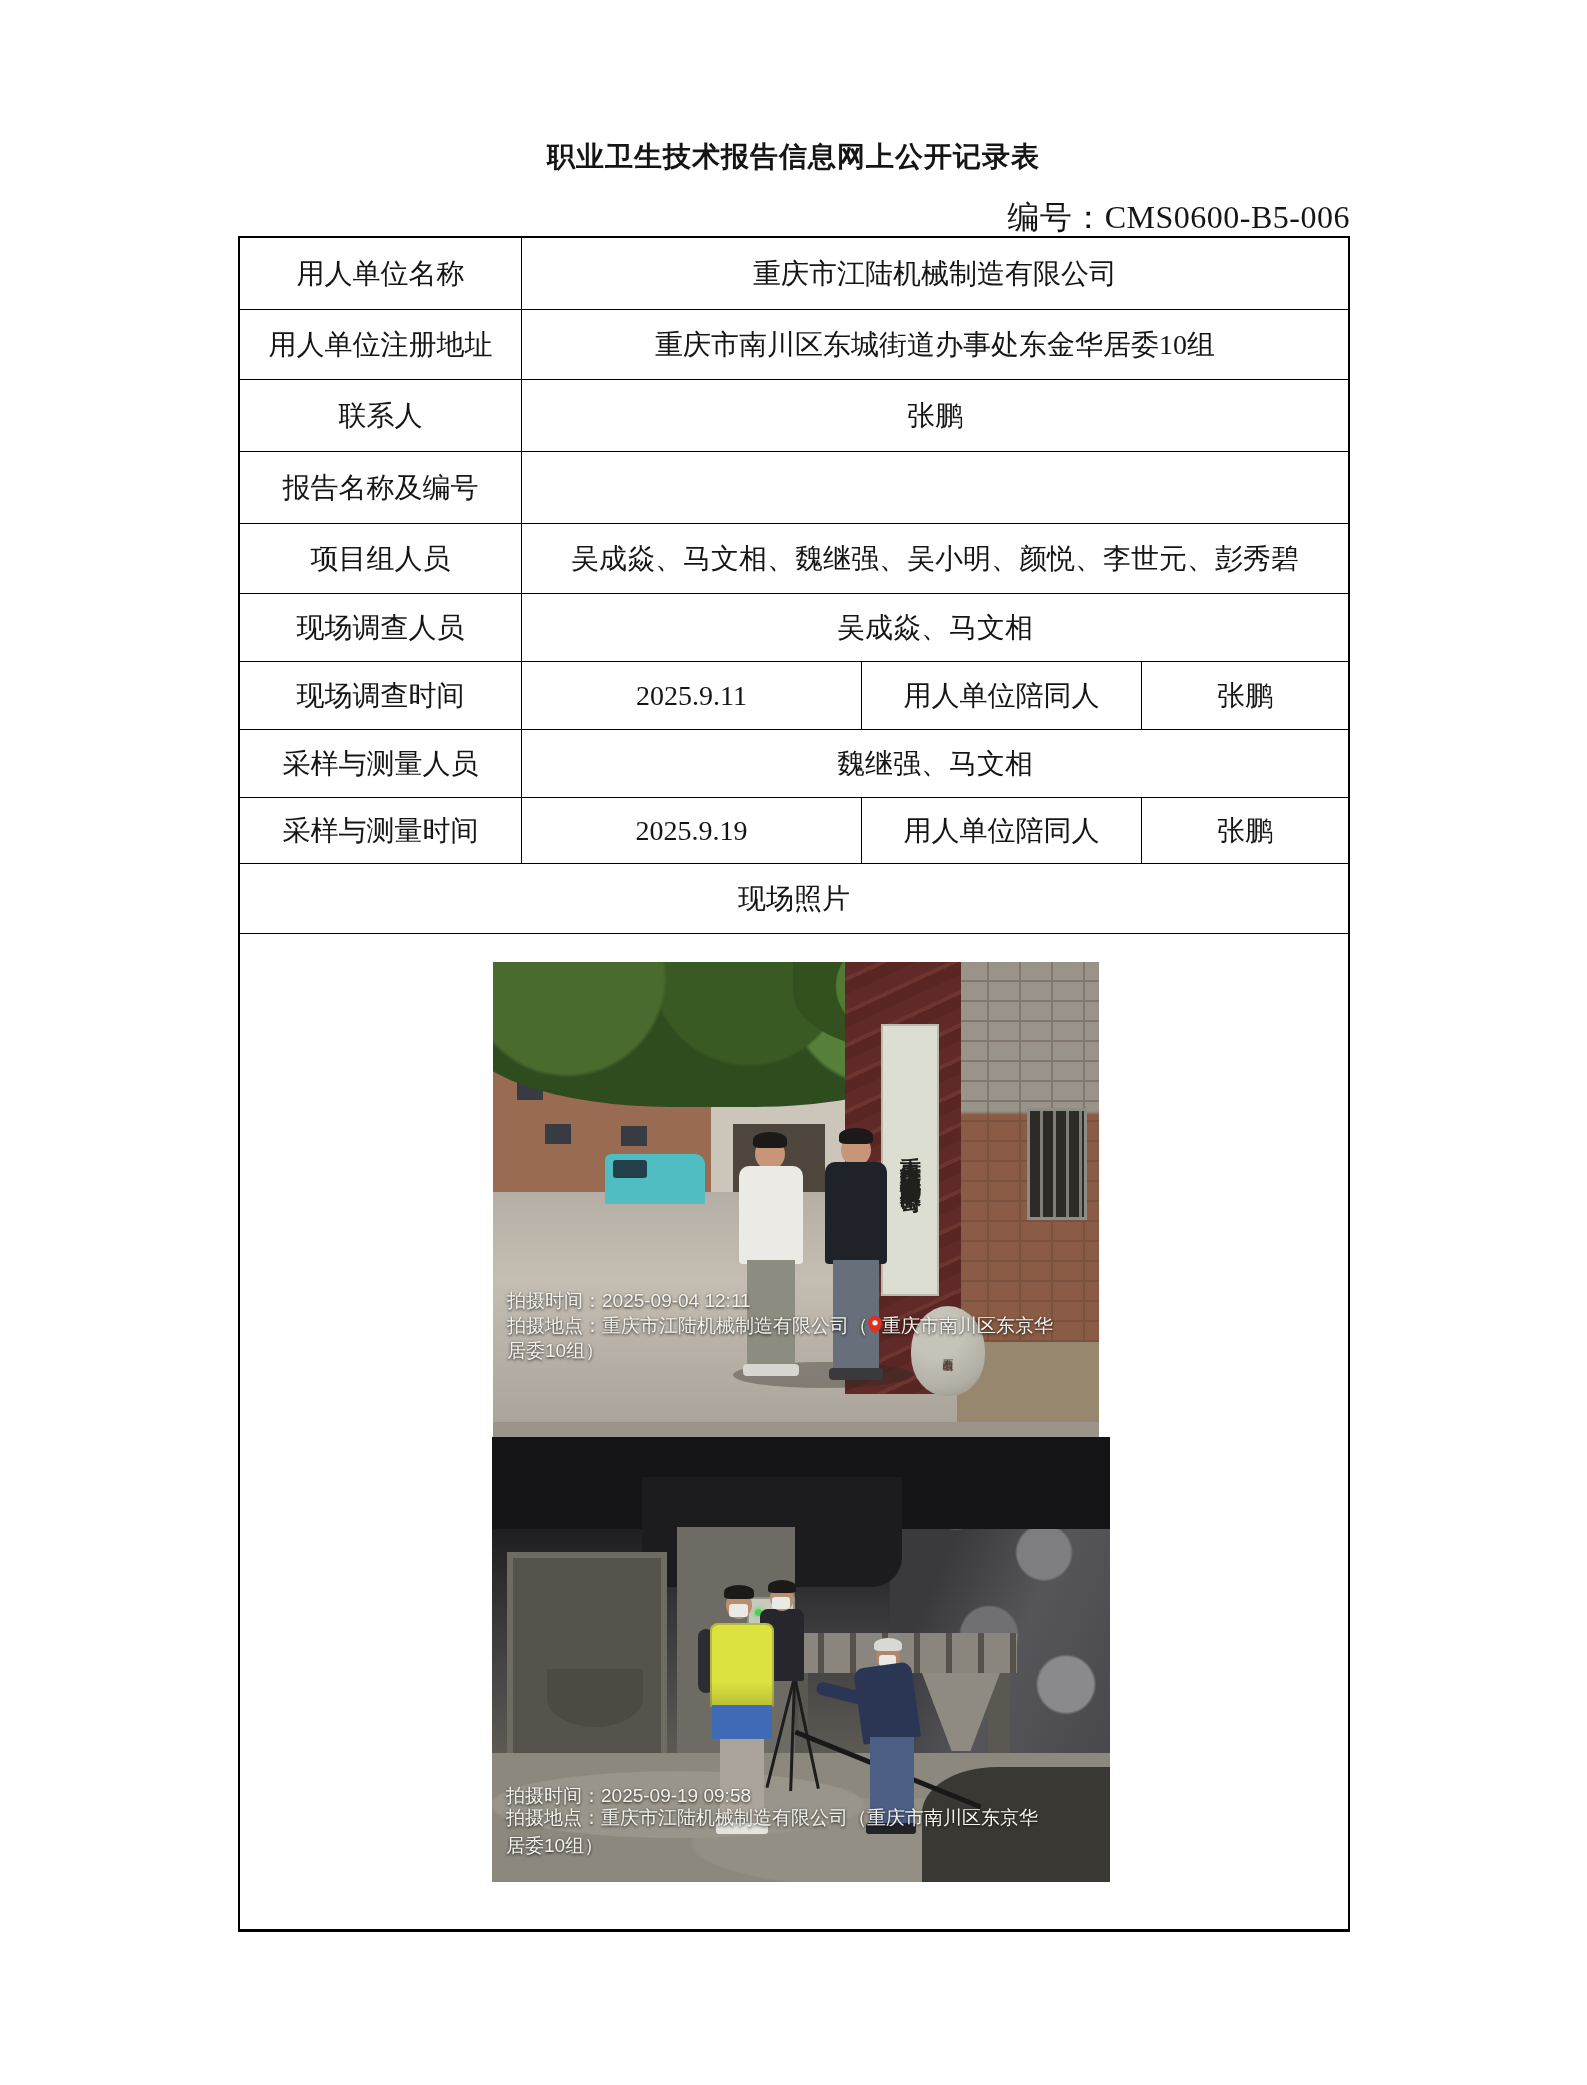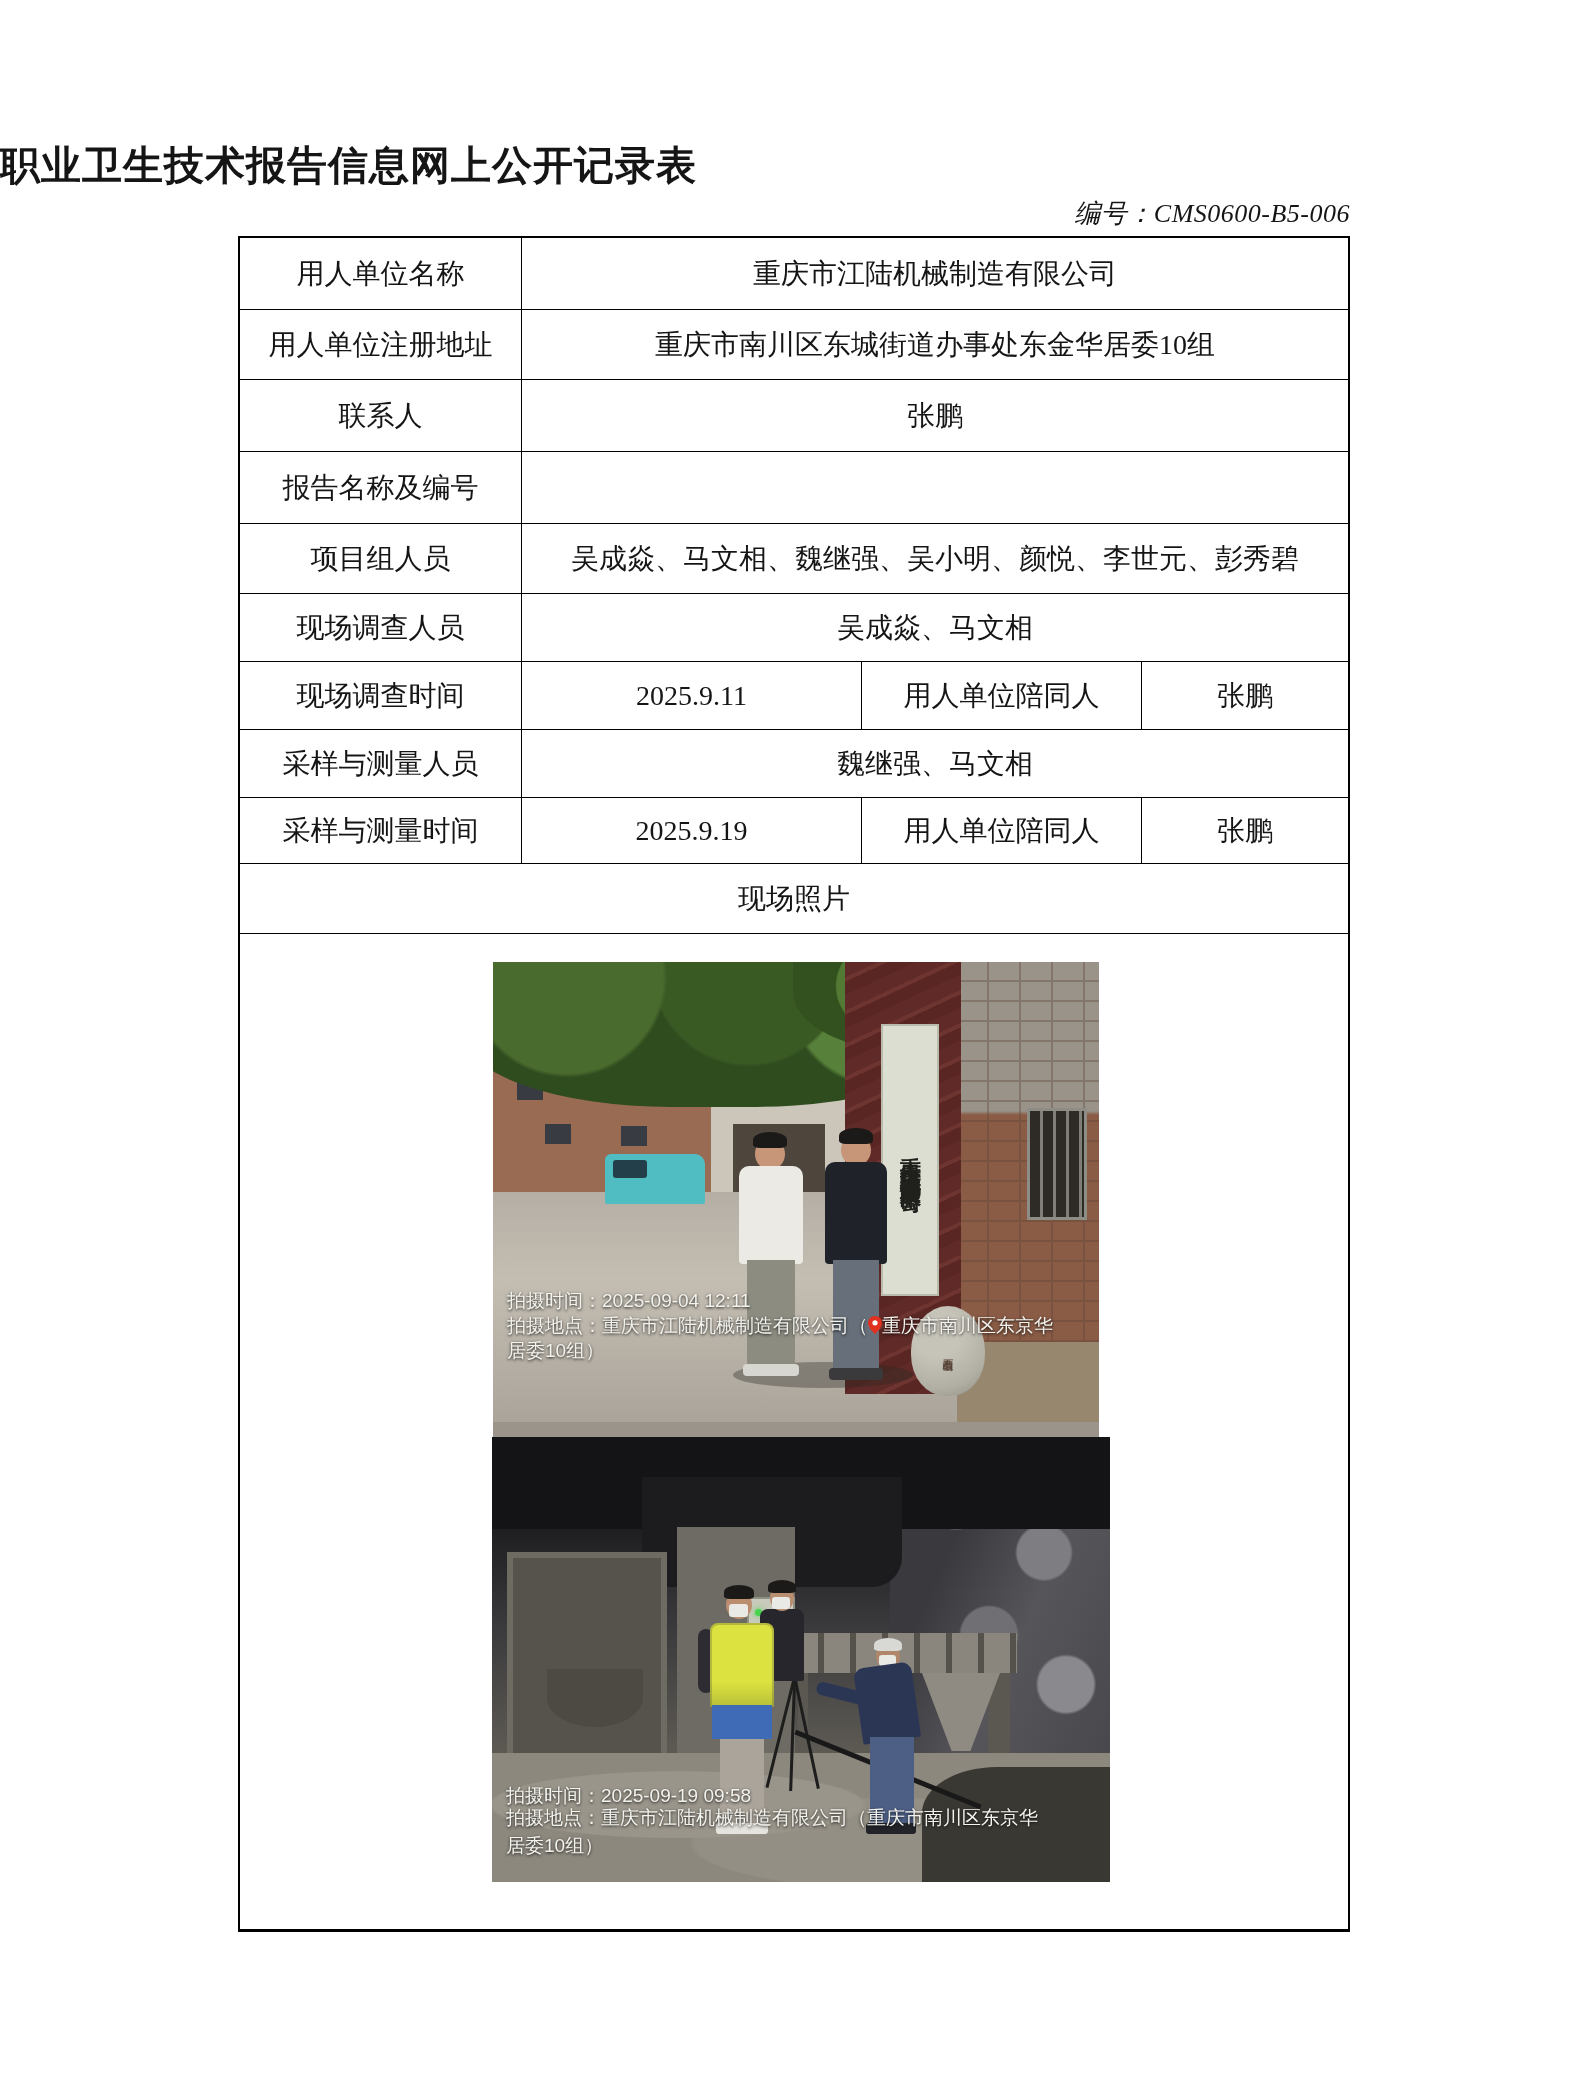--- a/index.html
+++ b/index.html
@@ -4,24 +4,24 @@
 <style>
   * { margin:0; padding:0; box-sizing:border-box; }
   body { background:#ffffff; }
   .page {
     position:relative; width:1587px; height:2085px; background:#ffffff;
     font-family:"Liberation Serif","DejaVu Serif",serif; color:#151515;
     overflow:hidden;
   }
   .title {
     position:absolute; top:138px; left:0; width:100%;
-    font-size:40px; font-weight:700; letter-spacing:1px;
+    text-align:center; font-size:28px; font-weight:700; letter-spacing:1px;
   }
   .doc-number {
-    position:absolute; top:196px; right:237px; font-size:26px; letter-spacing:0.5px;font-style:italic;
+    position:absolute; top:196px; right:237px; font-size:32px; letter-spacing:0.5px;
   }
   
   .rtable {
     position:absolute; left:238px; top:236px; width:1112px;
     border:2px solid #000; border-bottom-width:3px; background:#fff;
   }
   .trow { display:flex; border-bottom:1px solid #000; }
   .cell {
     display:flex; align-items:center; justify-content:center; text-align:center;
     border-right:1px solid #000; font-size:28px; line-height:1.25; padding:12px 6px;

